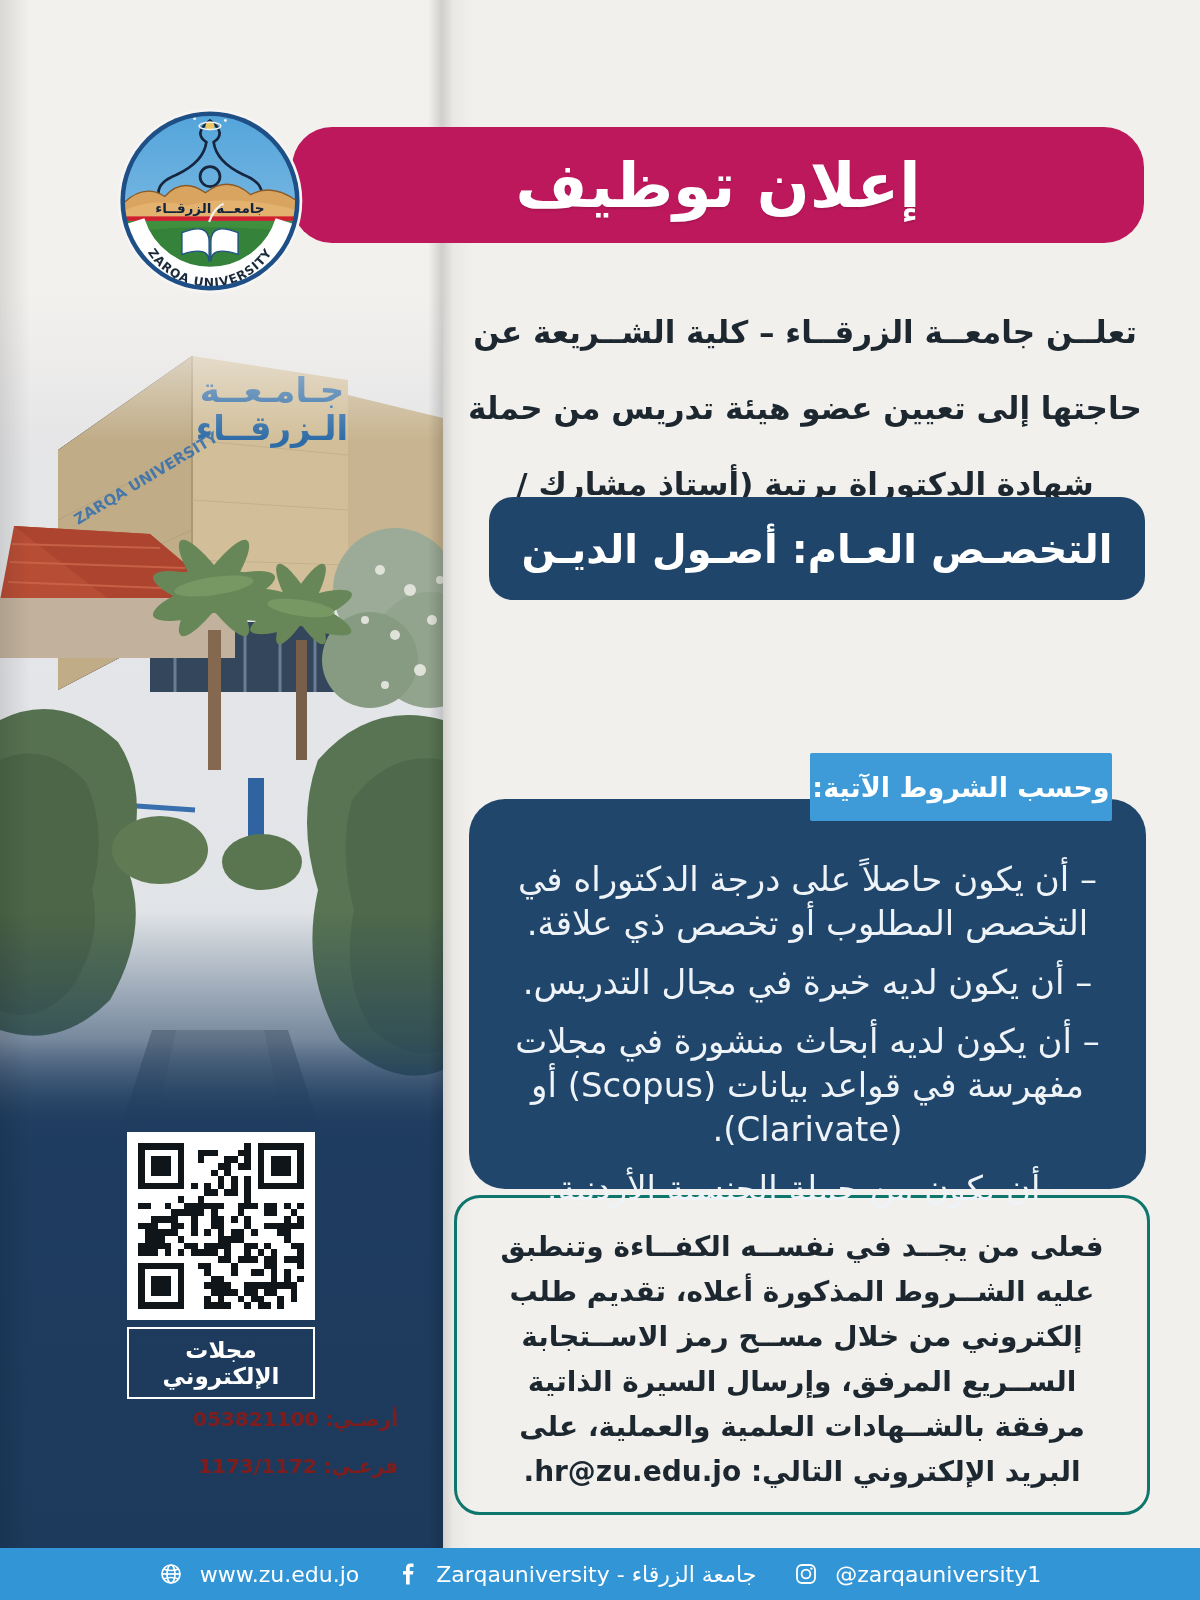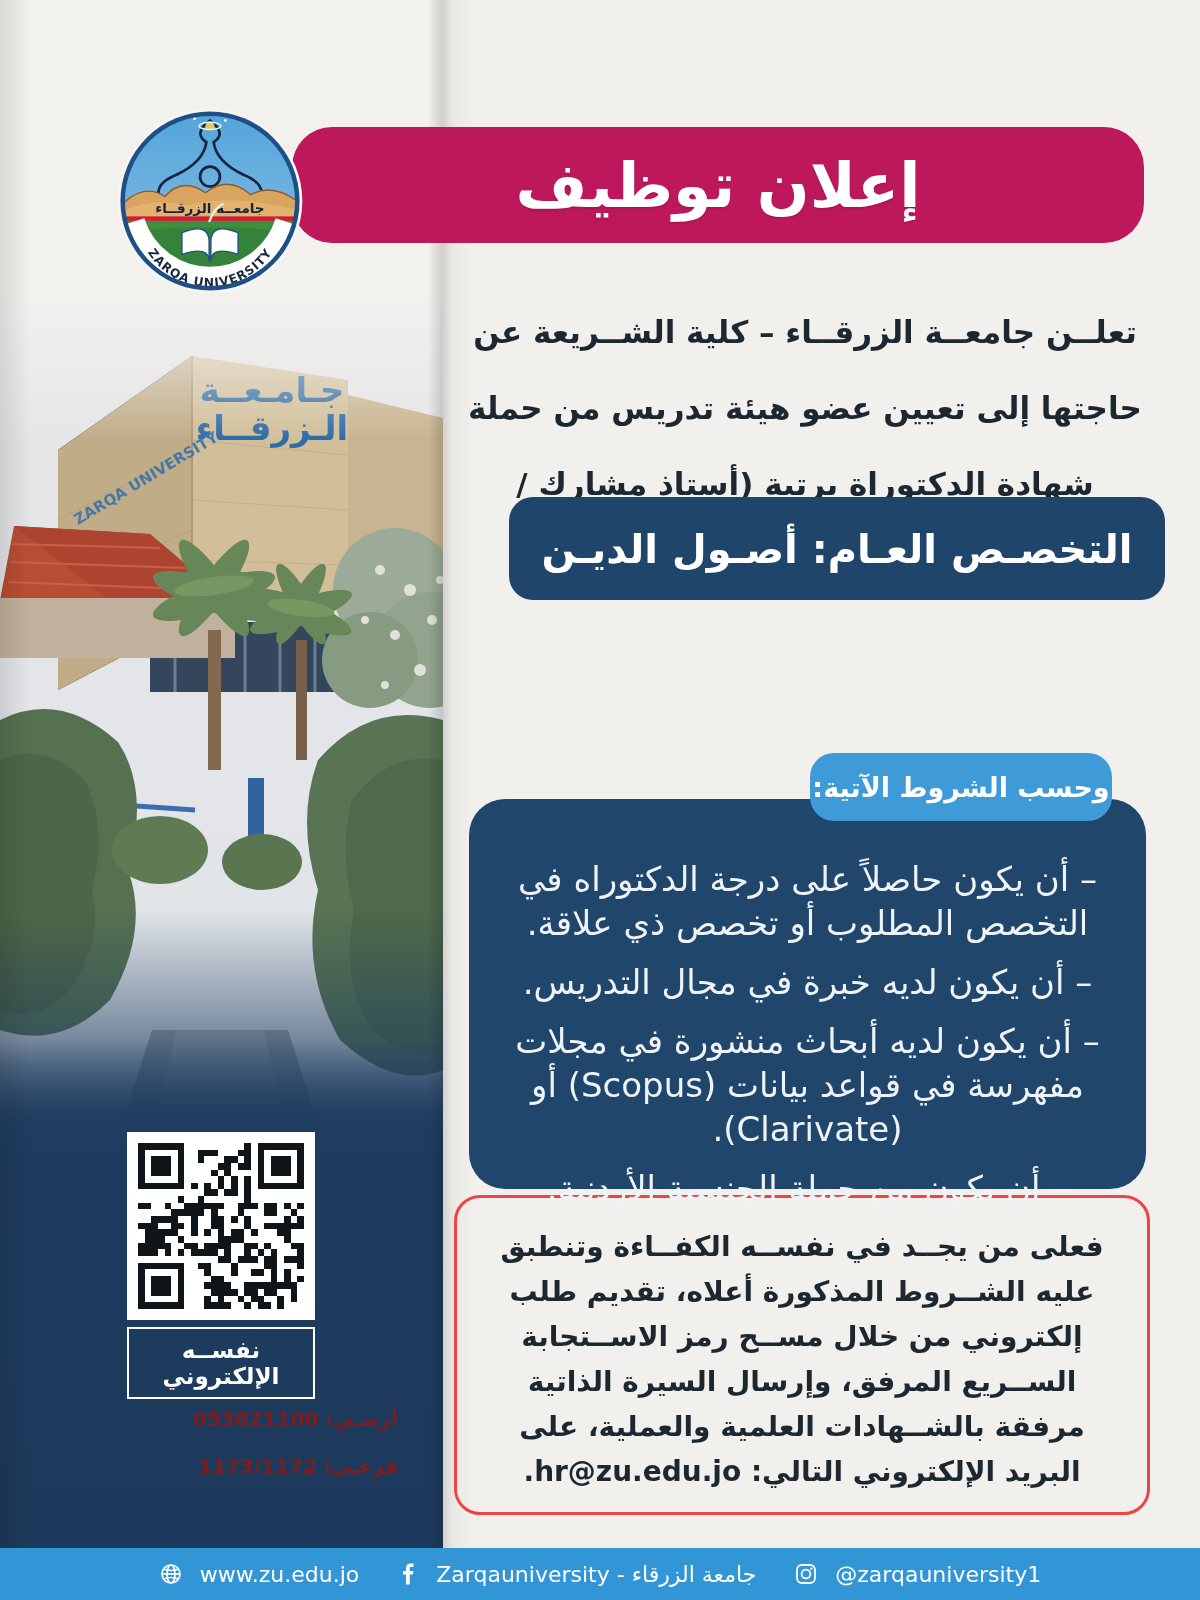--- a/index.html
+++ b/index.html
@@ -33,33 +33,33 @@
        border-radius:40px;display:flex;align-items:center;justify-content:center;z-index:4;}
   .banner-title{color:#ffffff;font-size:62px;font-weight:bold;direction:rtl;
        text-shadow:0 2px 2px rgba(0,0,0,.12);}
 
   .intro{position:absolute;left:461px;top:294px;width:688px;direction:rtl;text-align:center;
        color:#1d2730;font-size:31px;font-weight:bold;line-height:76px;}
 
   .pill{position:absolute;left:489px;width:656px;height:103px;background:#20456b;border-radius:24px;
        display:flex;align-items:center;justify-content:center;color:#ffffff;
        font-size:40px;font-weight:bold;direction:rtl;}
-  .pill.general{top:497px;margin-left:20px;}
+  .pill.general{top:497px;}
   .pill.specific{top:631px;}
 
   .cond-badge{position:absolute;left:810px;top:753px;width:302px;height:68px;background:#3e9bd8;
-       border-radius:24px;display:flex;align-items:center;justify-content:center;color:#ffffff;
+       border-radius:2px;display:flex;align-items:center;justify-content:center;color:#ffffff;
        font-size:27px;font-weight:bold;z-index:3;direction:rtl;}
 
   .cond-box{position:absolute;left:469px;top:799px;width:677px;height:390px;background:#21466c;
        border-radius:36px;box-sizing:border-box;padding:58px 42px 0 42px;z-index:2;
        direction:rtl;text-align:center;color:#eef3f8;font-size:34px;line-height:44px;}
   .cond-box p{margin:0 0 15px 0;}
 
-  .closing-box{position:absolute;left:454px;top:1195px;width:696px;border:3px solid #ef4444;
+  .closing-box{position:absolute;left:454px;top:1195px;width:696px;border:3px solid #0f766e;
        border-radius:26px;box-sizing:border-box;padding:26px 32px 18px 32px;
        direction:rtl;text-align:center;color:#1d2730;font-size:28px;font-weight:bold;line-height:45px;}
   .closing-box .email{direction:ltr;unicode-bidi:embed;}
 
   
   .footer{position:absolute;left:0;top:1548px;width:1200px;height:52px;background:#3295d6;
        display:flex;align-items:center;justify-content:center;gap:38px;z-index:7;
        color:#ffffff;font-size:22px;}
   .footer .f-item{display:flex;align-items:center;gap:17px;}
   .footer svg{display:block;}
@@ -500,21 +500,21 @@
             <rect x="10" y="24" width="1" height="1" fill="#10151a"></rect>
             <rect x="11" y="24" width="1" height="1" fill="#10151a"></rect>
             <rect x="12" y="24" width="1" height="1" fill="#10151a"></rect>
             <rect x="13" y="24" width="1" height="1" fill="#10151a"></rect>
             <rect x="16" y="24" width="1" height="1" fill="#10151a"></rect>
             <rect x="18" y="24" width="1" height="1" fill="#10151a"></rect>
             <rect x="19" y="24" width="1" height="1" fill="#10151a"></rect>
             <rect x="21" y="24" width="1" height="1" fill="#10151a"></rect>
           </svg>
       </div>
-      <div class="qr-label">نفســه الإلكتروني</div>
+      <div class="qr-label">مجلات الإلكتروني</div>
     </div>
 
     <div class="phones">
       <div>أرضـي: 053821100</div>
       <div>فرعـي: 1173/1172</div>
     </div>
   </div>
 
   <div class="seam"></div>
   <div class="left-edge-shade"></div>

